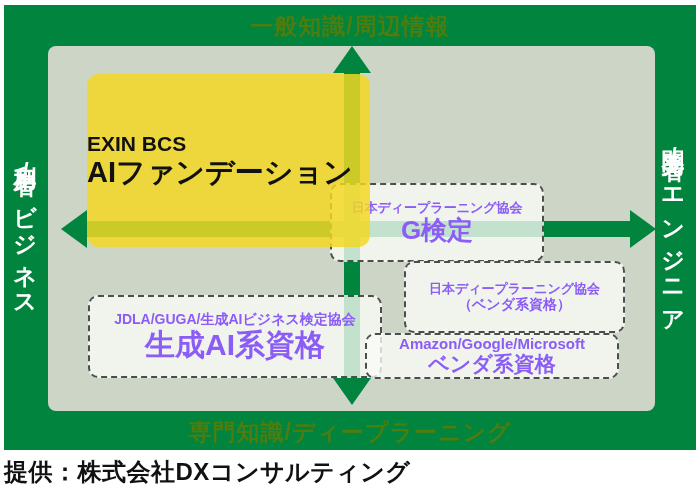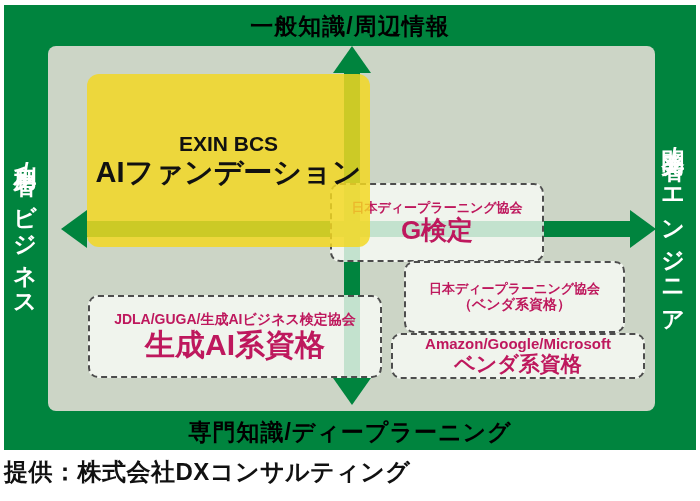--- a/index.html
+++ b/index.html
@@ -3,21 +3,21 @@
 <meta charset="utf-8">
 <style>
   html,body { margin:0; padding:0; background:#ffffff; }
   .stage {
     position:relative; width:700px; height:501px; background:#ffffff;
     font-family:"Liberation Sans","DejaVu Sans",sans-serif; overflow:hidden;
   }
   .frame { position:absolute; left:4px; top:5px; width:692px; height:445px; background:#00843e; }
   .panel { position:absolute; left:48px; top:46px; width:607px; height:365px; background:#ccd5c6; border-radius:8px; }
 
-  .band-label { position:absolute; left:0; width:700px; text-align:center; color:#000000;
+  .band-label { position:absolute; left:0; width:700px; text-align:center; color:#4d7c0f;
     font-weight:bold; font-size:23px; letter-spacing:1px; z-index:8; }
   .band-top { top:11px; }
   .band-bottom { top:417px; }
 
   .side-label { position:absolute; top:46px; height:365px; width:44px; z-index:8;
     display:flex; align-items:center; justify-content:center;
     writing-mode:vertical-rl; text-orientation:upright;
     color:#ffffff; font-weight:bold; font-size:23px; letter-spacing:4px; }
   .side-left { left:4px; }
   .side-right { left:652px; }
@@ -29,37 +29,37 @@
   .v-head-down { left:333px; top:378px; width:0; height:0;
     border-left:19px solid transparent; border-right:19px solid transparent; border-top:27px solid #00843e; }
   .h-shaft { left:85px; top:221px; width:547px; height:16px; background:#00843e; }
   .h-head-left { left:61px; top:210px; width:0; height:0;
     border-top:19px solid transparent; border-bottom:19px solid transparent; border-right:26px solid #00843e; }
   .h-head-right { left:630px; top:210px; width:0; height:0;
     border-top:19px solid transparent; border-bottom:19px solid transparent; border-left:26px solid #00843e; }
 
   .cert { position:absolute; background:rgba(250,252,247,0.78); border:2px dashed #4d4d4d;
     border-radius:10px; display:flex; flex-direction:column; align-items:center; justify-content:center;
-    text-align:right; color:#be185d; line-height:1.18; box-sizing:border-box; }
+    text-align:right; color:#8b5cf6; line-height:1.18; box-sizing:border-box; }
   .cert .org { font-size:13px; font-weight:bold; white-space:nowrap; }
   .cert .title { font-size:26px; font-weight:bold; white-space:nowrap; }
   .cert .sub { font-size:14px; font-weight:bold; white-space:nowrap; }
 
   .box-g      { left:330px; top:183px; width:214px; height:79px; z-index:3; }
   .box-e      { left:404px; top:261px; width:221px; height:72px; z-index:4; }
-  .box-vendor { left:391px; top:333px; width:254px; height:46px; z-index:5; }
+  .box-vendor { left:365px; top:333px; width:254px; height:46px; z-index:5; }
   .box-vendor .org { font-size:15px; }
   .box-vendor .title { font-size:21px; }
   .box-genai  { left:88px; top:295px; width:294px; height:83px; z-index:3; }
   .box-genai .org { font-size:14px; }
   .box-genai .title { font-size:30px; }
 
   .highlight-box { position:absolute; left:87px; top:74px; width:283px; height:173px; z-index:6;
     background:rgba(243,216,33,0.84); border-radius:12px;
-    display:flex; flex-direction:column; align-items:center; justify-content:center;
+    display:flex; flex-direction:column; align-items:flex-start; justify-content:center;
     text-align:center; color:#111111; line-height:1.15; }
   .highlight-box .org { font-size:21px; font-weight:bold; }
   .highlight-box .title { font-size:29px; font-weight:bold; white-space:nowrap; }
 
   .caption { position:absolute; left:4px; top:456px; color:#111111;
     font-size:24px; font-weight:600; letter-spacing:0.5px; white-space:nowrap; }
 </style>
 </head>
 <body>
 

